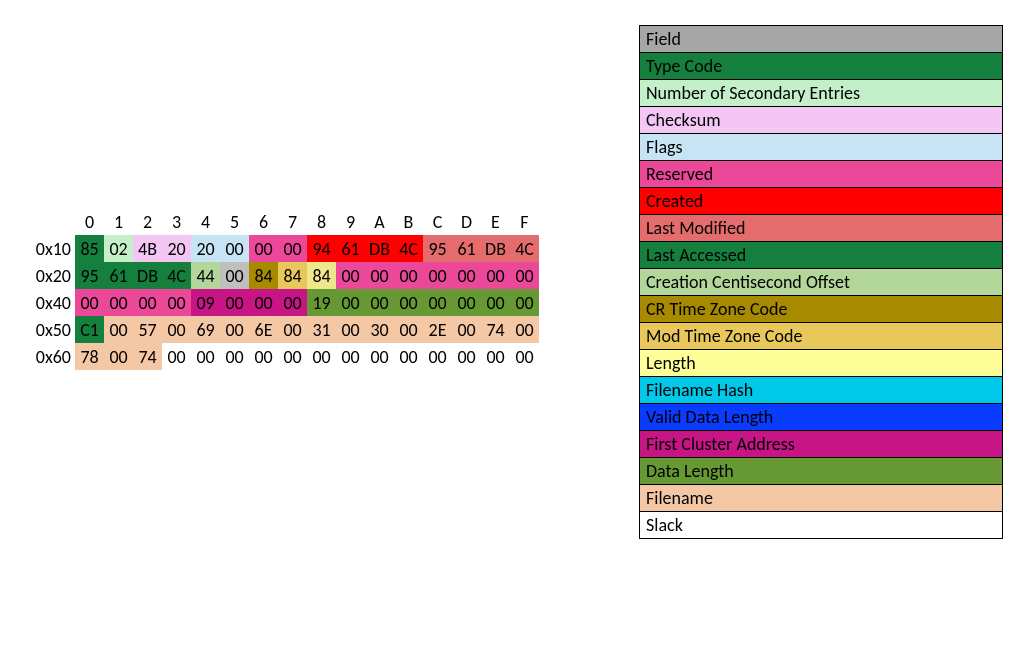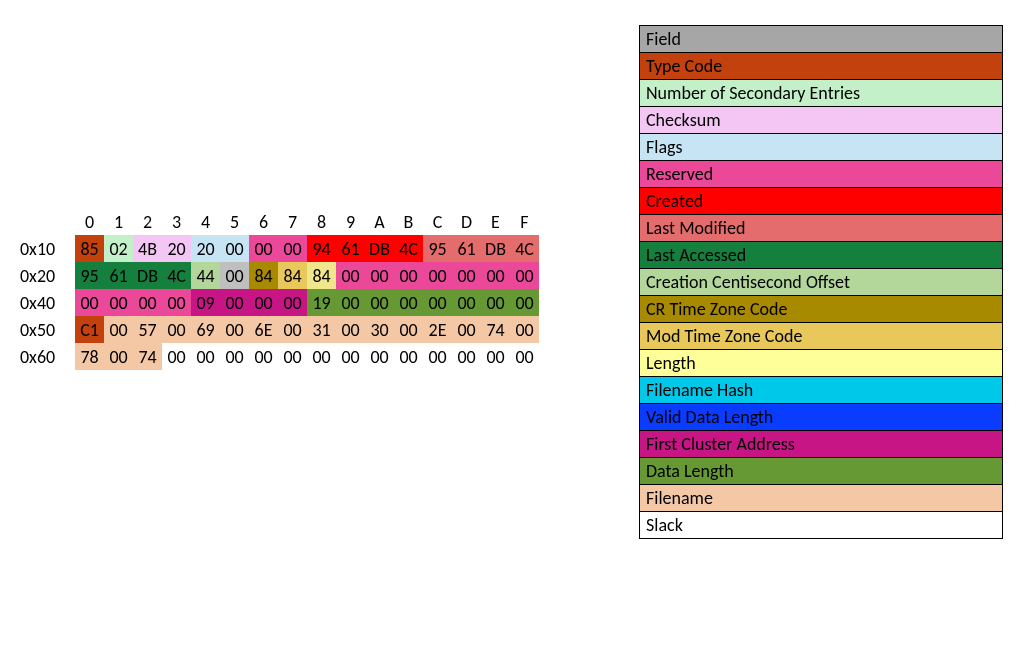--- a/index.html
+++ b/index.html
@@ -21,21 +21,21 @@
     }
     .hex-table td {
       width: 29px;
       height: 27px;
       text-align: center;
       font-size: 18px;
       border: none;
     }
     .hex-table .row-label {
       width: 55px;
-      text-align: left;
+      text-align: right;
       padding-right: 4px;
     }
     .hex-table .col-header td {
       font-weight: normal;
     }
     .legend-section {
       position: absolute;
       left: 639px;
       top: 25px;
       width: 364px;
@@ -45,21 +45,21 @@
       width: 100%;
     }
     .legend-table td {
       border: 1px solid black;
       padding: 2px 6px;
       height: 26px;
       font-size: 18px;
     }
     
     .c-field { background: #a6a6a6; }
-    .c-typecode { background: #c2410c; }
+    .c-typecode { background: #15803d; }
     .c-numse { background: #c3f0c8; }
     .c-checksum { background: #f4c6f3; }
     .c-flags { background: #c7e4f5; }
     .c-reserved { background: #ec4899; }
     .c-created { background: #ff0000; }
     .c-lastmod { background: #e46c6c; }
     .c-lastacc { background: #15803d; }
     .c-crcenti { background: #b3d69b; }
     .c-lmcenti { background: #bfbfbf; }
     .c-crtz { background: #a88a00; }

